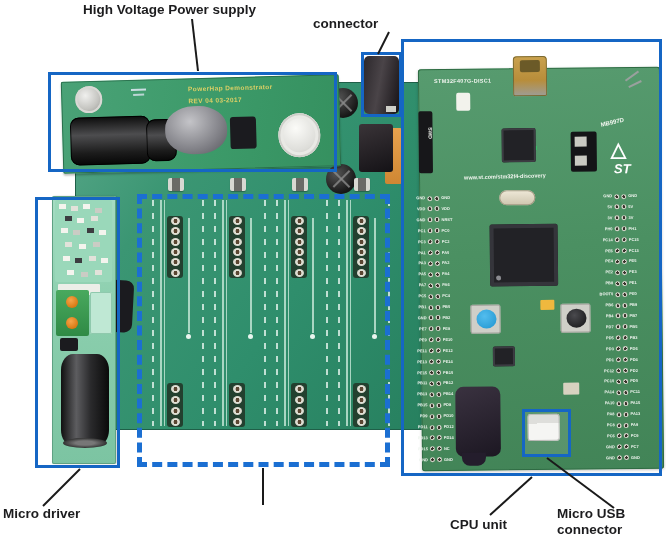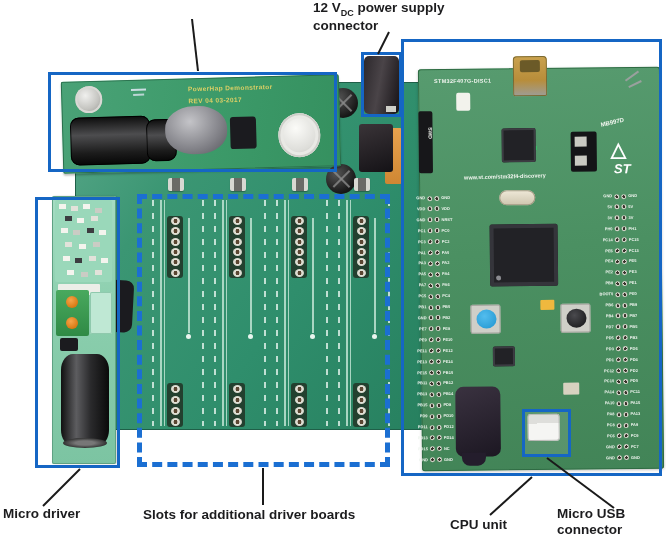--- a/index.html
+++ b/index.html
@@ -585,24 +585,24 @@
 
   <svg class="leaders" width="666" height="542">
     <line x1="192" y1="19" x2="198" y2="71" stroke="#1a1a1a" stroke-width="2"></line>
     <line x1="389" y1="32" x2="378" y2="54" stroke="#1a1a1a" stroke-width="2"></line>
     <line x1="80" y1="469" x2="43" y2="506" stroke="#1a1a1a" stroke-width="2"></line>
     <line x1="263" y1="468" x2="263" y2="505" stroke="#1a1a1a" stroke-width="2"></line>
     <line x1="532" y1="477" x2="490" y2="515" stroke="#1a1a1a" stroke-width="2"></line>
     <line x1="547" y1="458" x2="614" y2="508" stroke="#1a1a1a" stroke-width="2"></line>
   </svg>
 
+  <div class="callout" style="left:83px;top:2px;">High Voltage Power supply</div>
   <div class="callout" style="left:313px;top:0px;">
-    <span><span>12 V</span><sub>DC</sub><span> power supply</span></span><br>
+    <br>
     <span>connector</span>
   </div>
   <div class="callout" style="left:3px;top:506px;">Micro driver</div>
-  <div class="callout" style="left:143px;top:507px;">Slots for additional driver boards</div>
   <div class="callout" style="left:450px;top:517px;">CPU unit</div>
   <div class="callout" style="left:557px;top:506px;">
     <span>Micro USB</span><br>
     <span>connector</span>
   </div>
 </div>
 
 </body></html>

